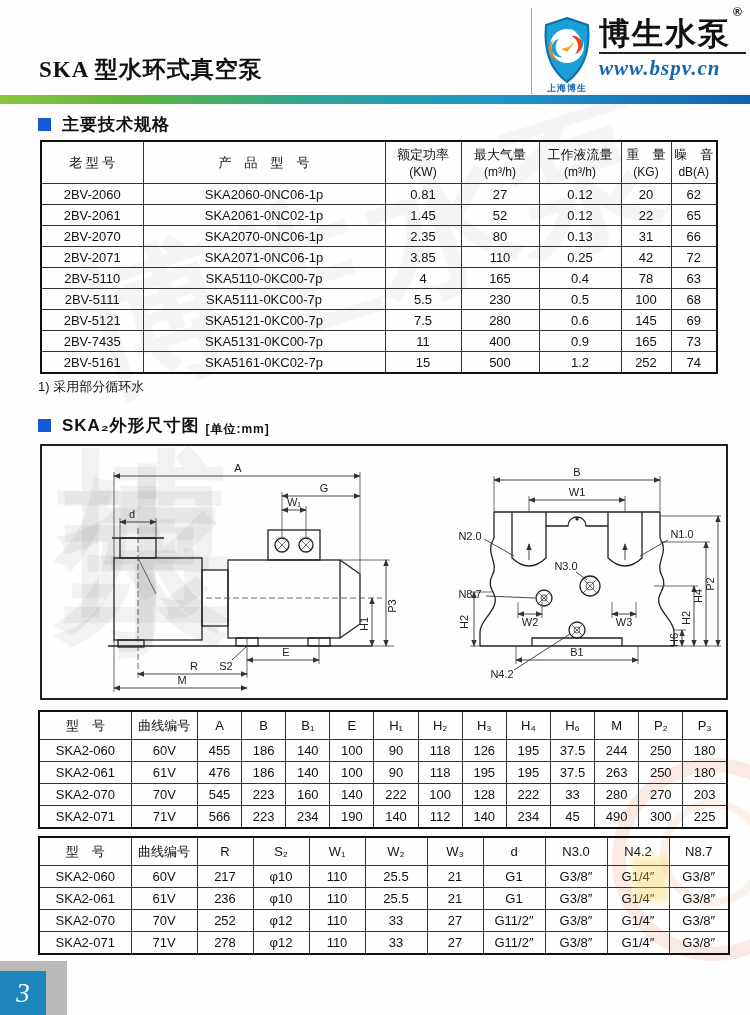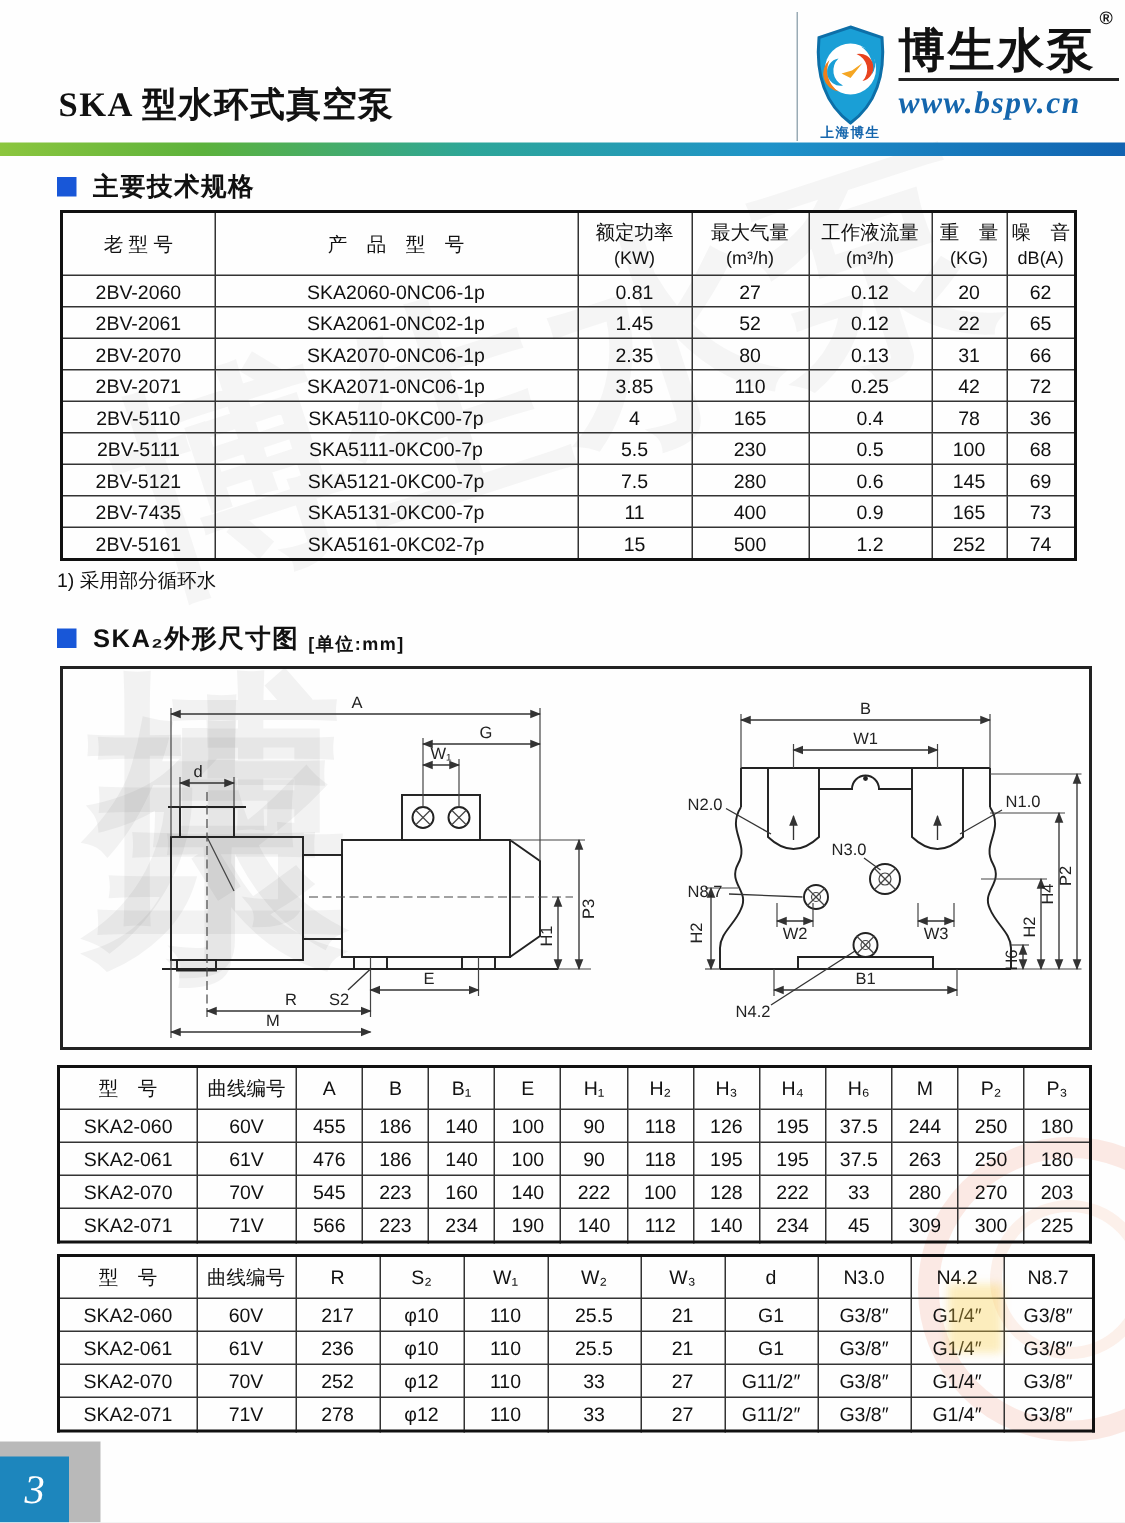--- a/index.html
+++ b/index.html
@@ -185,21 +185,21 @@
           <td>42</td>
           <td>72</td>
         </tr>
         <tr>
           <td>2BV-5110</td>
           <td>SKA5110-0KC00-7p</td>
           <td>4</td>
           <td>165</td>
           <td>0.4</td>
           <td>78</td>
-          <td>36</td>
+          <td>63</td>
         </tr>
         <tr>
           <td>2BV-5111</td>
           <td>SKA5111-0KC00-7p</td>
           <td>5.5</td>
           <td>230</td>
           <td>0.5</td>
           <td>100</td>
           <td>68</td>
         </tr>
@@ -481,21 +481,21 @@
           <td>71V</td>
           <td>566</td>
           <td>223</td>
           <td>234</td>
           <td>190</td>
           <td>140</td>
           <td>112</td>
           <td>140</td>
           <td>234</td>
           <td>45</td>
-          <td>309</td>
+          <td>490</td>
           <td>300</td>
           <td>225</td>
         </tr>
       </tbody>
   </table>
 
   <table class="dtable dim2">
     <colgroup>
       <col style="width:92px">
         <col style="width:66px">

